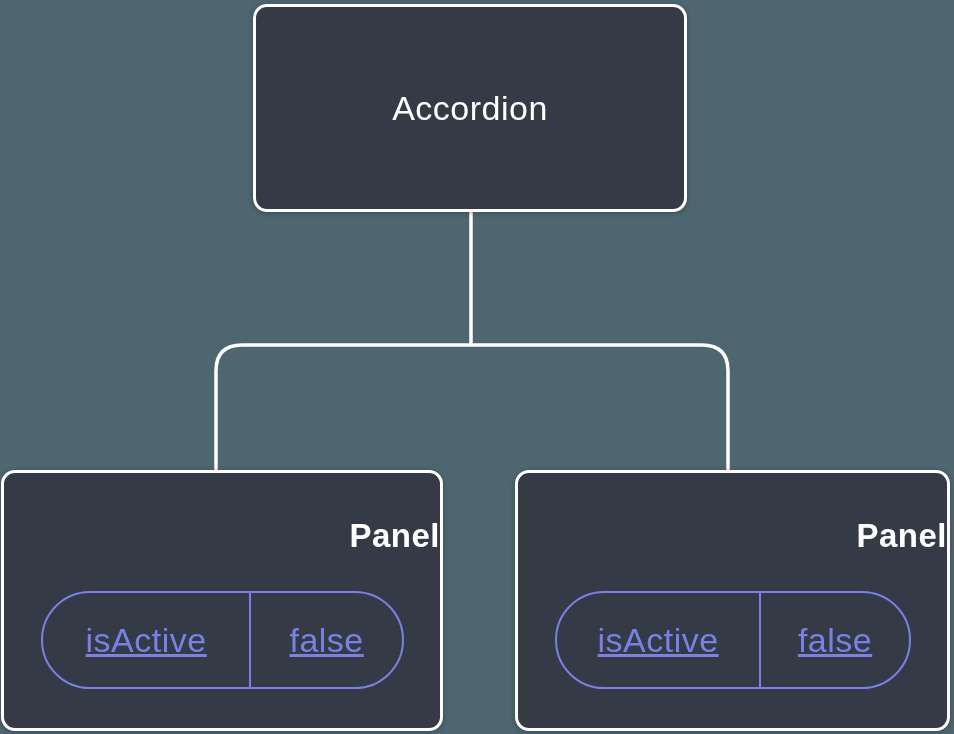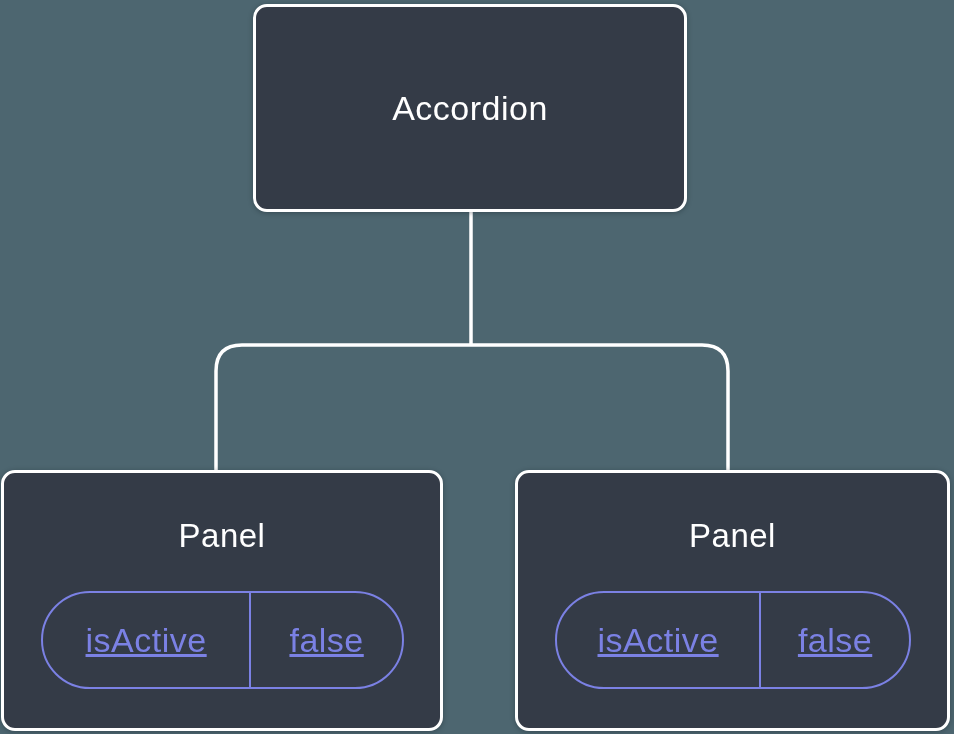--- a/index.html
+++ b/index.html
@@ -55,23 +55,23 @@
     top: 470px;
     height: 261px;
   }
   .node-panel-left  { left: 1px;   width: 442px; }
   .node-panel-right { left: 515px; width: 435px; }
 
   .panel-title {
     position: absolute;
     left: 0; top: 44px;
     width: 100%;
-    text-align: center;
+    text-align: right;
     font-size: 33px;
-    font-weight: 400;
+    font-weight: 700;
     letter-spacing: 0.5px;
     color: var(--node-text);
   }
 
   .props-pill {
     position: absolute;
     left: 37px; right: 36px;
     top: 118px; height: 98px;
     border: 2.5px solid var(--accent);
     border-radius: 49px;

